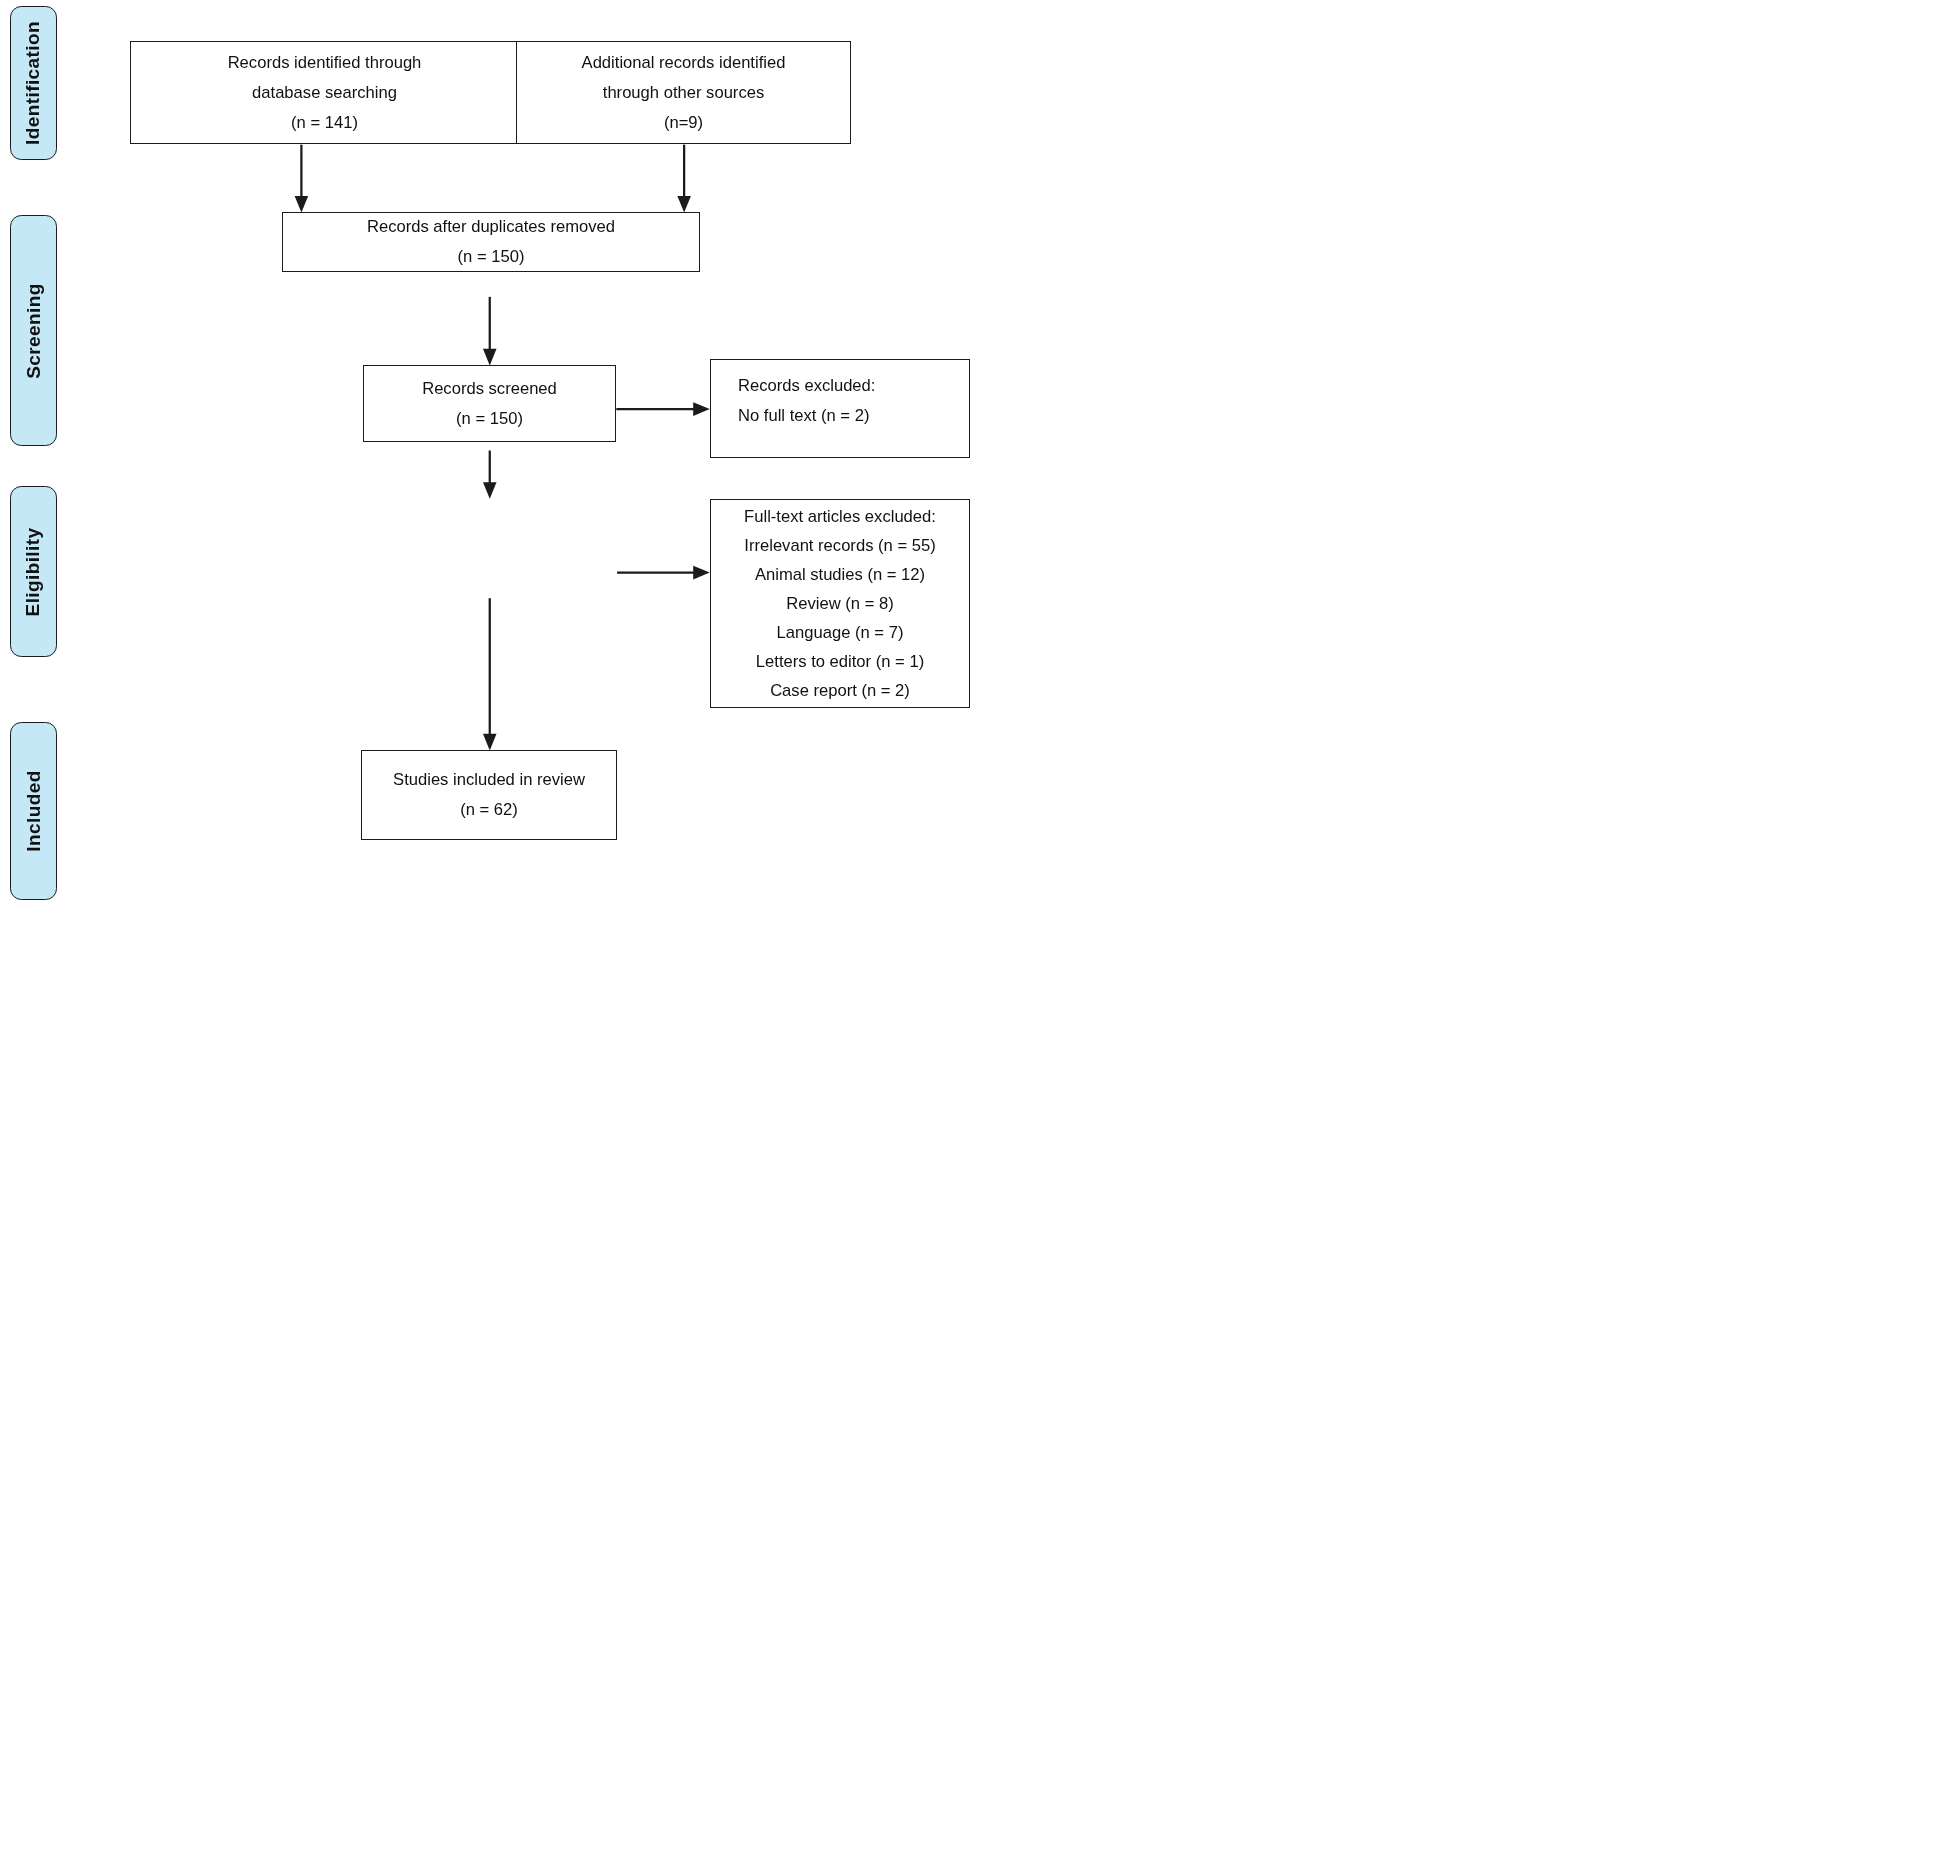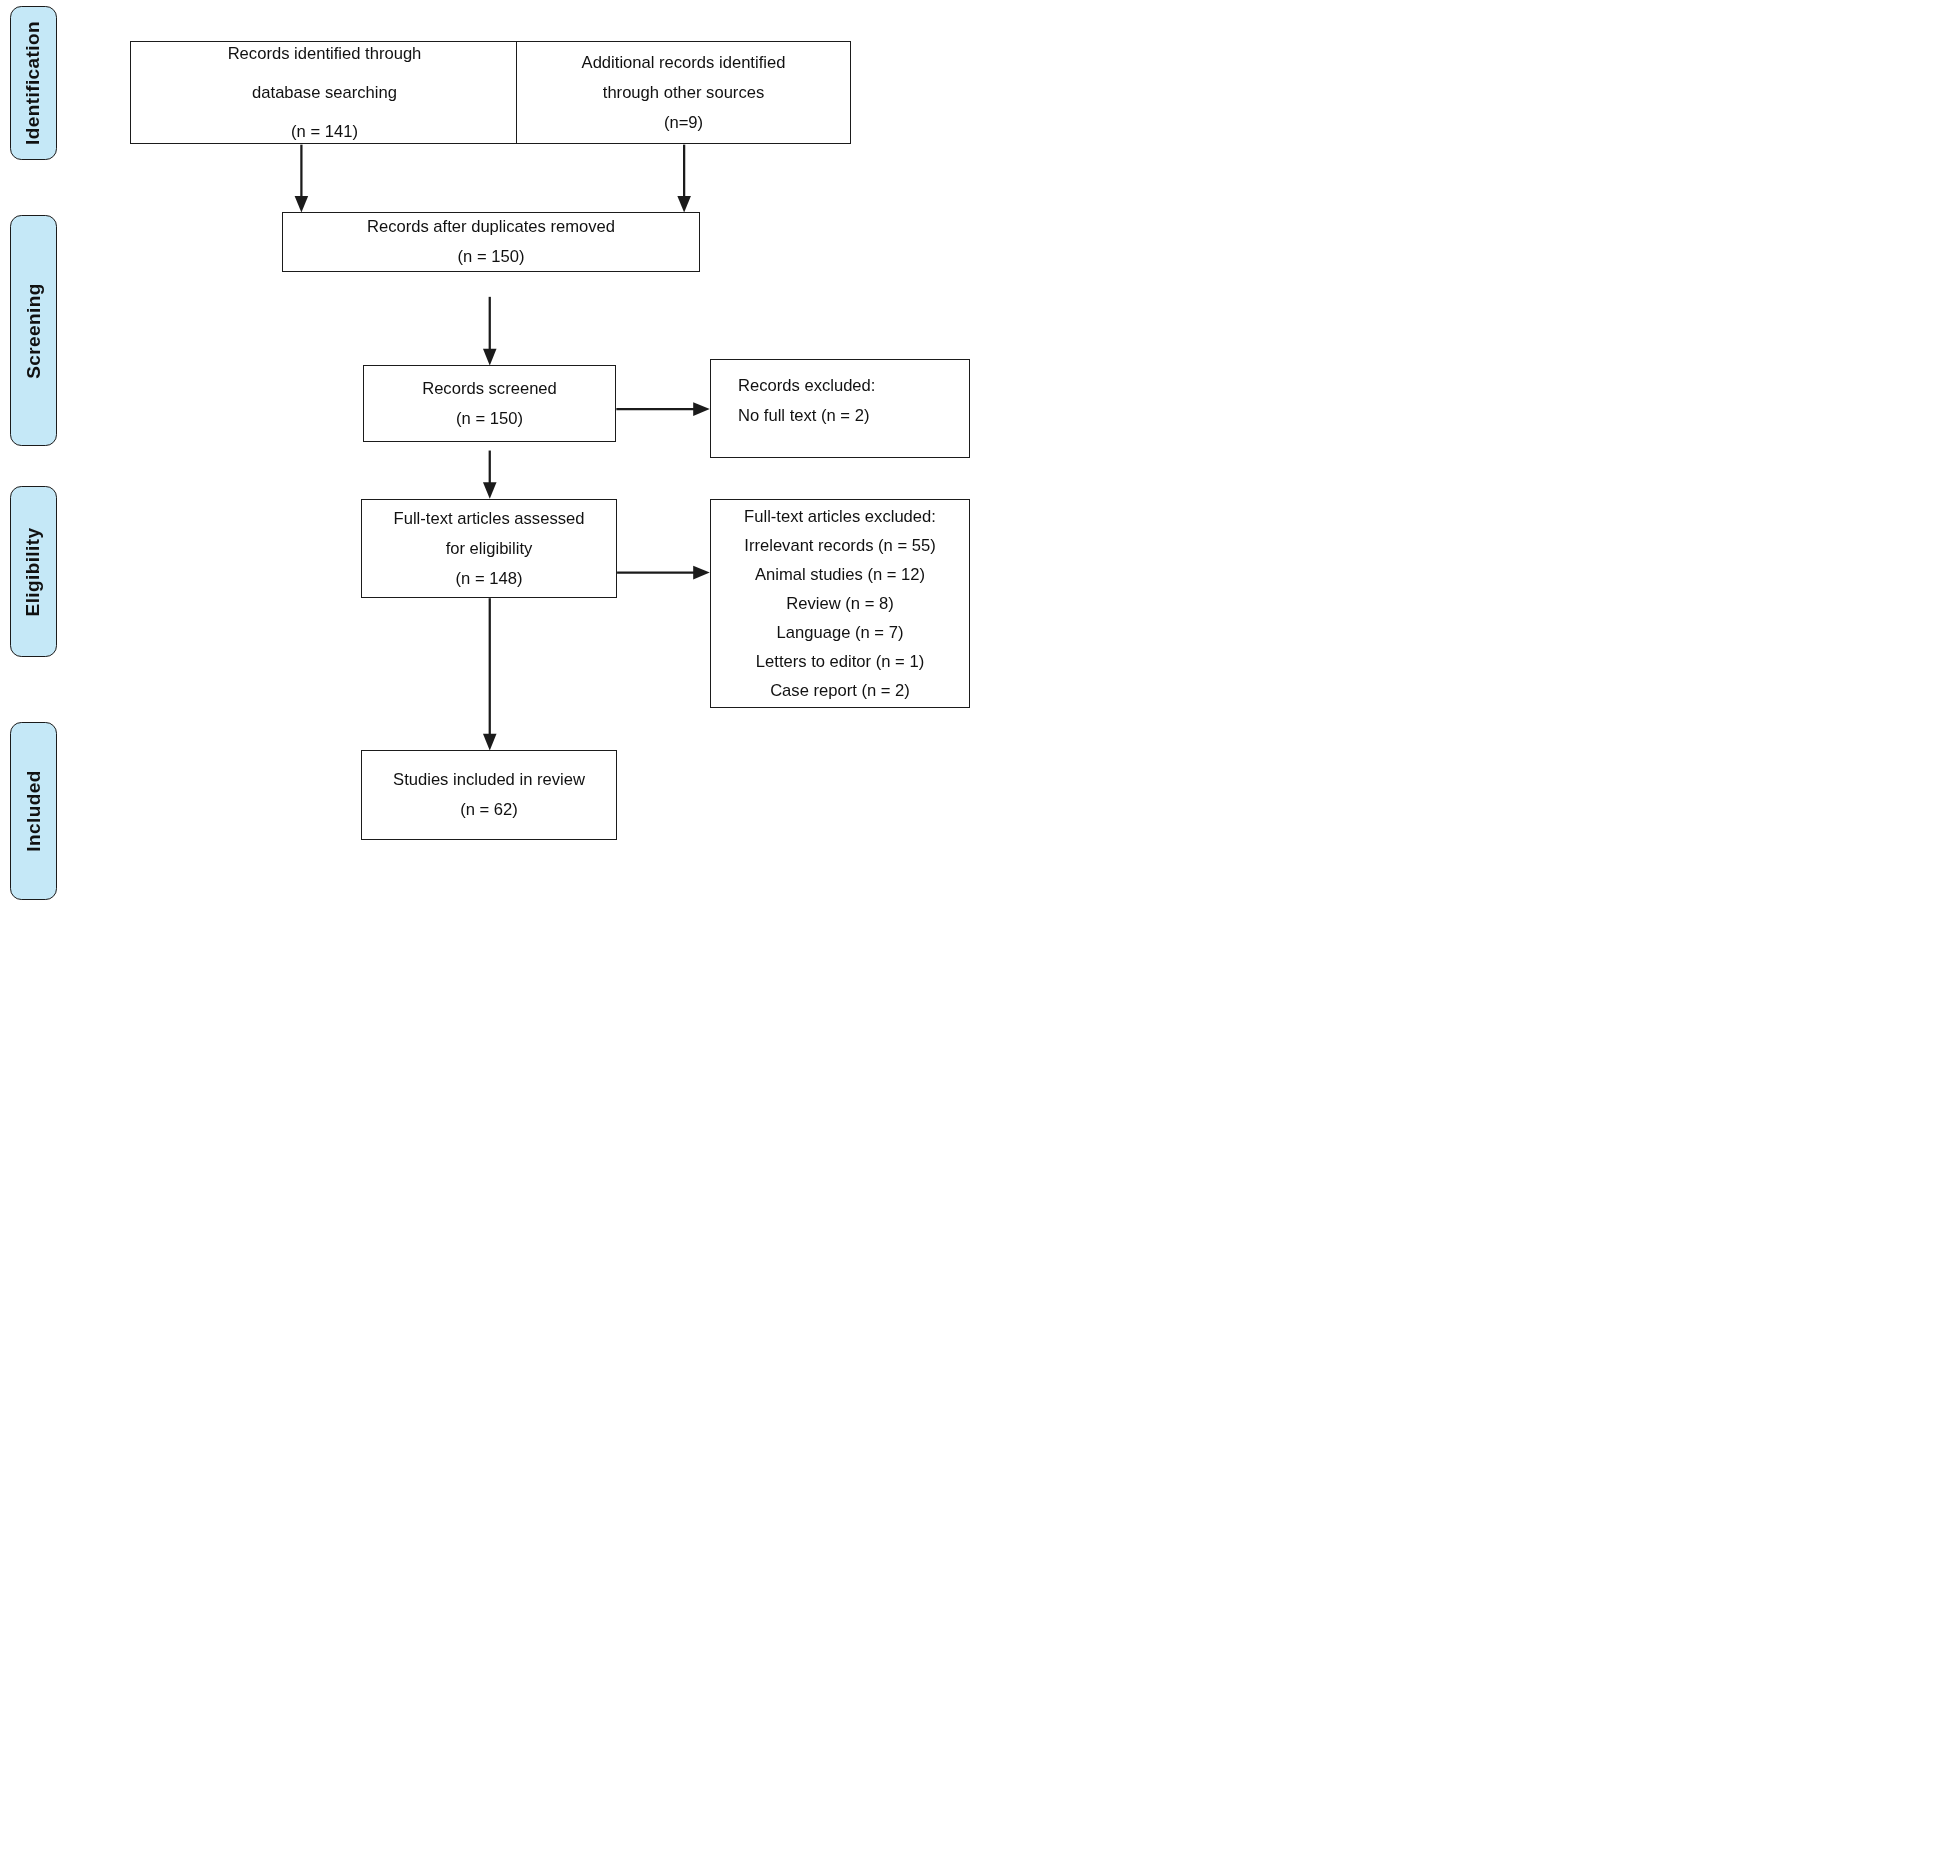--- a/index.html
+++ b/index.html
@@ -47,21 +47,21 @@
   .fbox{
     position:absolute;
     background:#ffffff;
     border:1.9px solid var(--line);
     display:flex;flex-direction:column;
     align-items:center;justify-content:center;
     text-align:center;
     font-size:16.6px;line-height:30px;
   }
   .fbox .bline{width:100%;}
-  .box-db-search{left:130px;top:41px;width:389px;height:103px;gap:9px;}
+  .box-db-search{left:130px;top:41px;width:389px;height:103px;}
   .box-other-sources{left:516px;top:41px;width:335px;height:103px;}
   .box-after-duplicates{left:282px;top:212px;width:418px;height:60px;}
   .box-screened{left:363px;top:365px;width:253px;height:77px;}
   .box-records-excluded{
     left:710px;top:359px;width:260px;height:99px;
     justify-content:flex-start;align-items:flex-end;
     text-align:left;padding:10.5px 0 0 27px;
   }
   .box-fulltext-assessed{left:361px;top:499px;width:256px;height:99px;}
   .box-fulltext-excluded{
@@ -139,25 +139,20 @@
   <div class="fbox box-screened">
     <div class="bline">Records screened</div>
     <div class="bline">(n = 150)</div>
   </div>
 
   <div class="fbox box-records-excluded">
     <div class="bline">Records excluded:</div>
     <div class="bline">No full text (n = 2)</div>
   </div>
 
-  <div class="fbox box-fulltext-assessed">
-    <div class="bline">Full-text articles assessed</div>
-    <div class="bline">for eligibility</div>
-    <div class="bline">(n = 148)</div>
-  </div>
 
   <div class="fbox box-fulltext-excluded">
     <div class="bline">Full-text articles excluded:</div>
     <div class="bline">Irrelevant records (n = 55)</div>
     <div class="bline">Animal studies (n = 12)</div>
     <div class="bline">Review (n = 8)</div>
     <div class="bline">Language (n = 7)</div>
     <div class="bline">Letters to editor (n = 1)</div>
     <div class="bline">Case report (n = 2)</div>
   </div>

